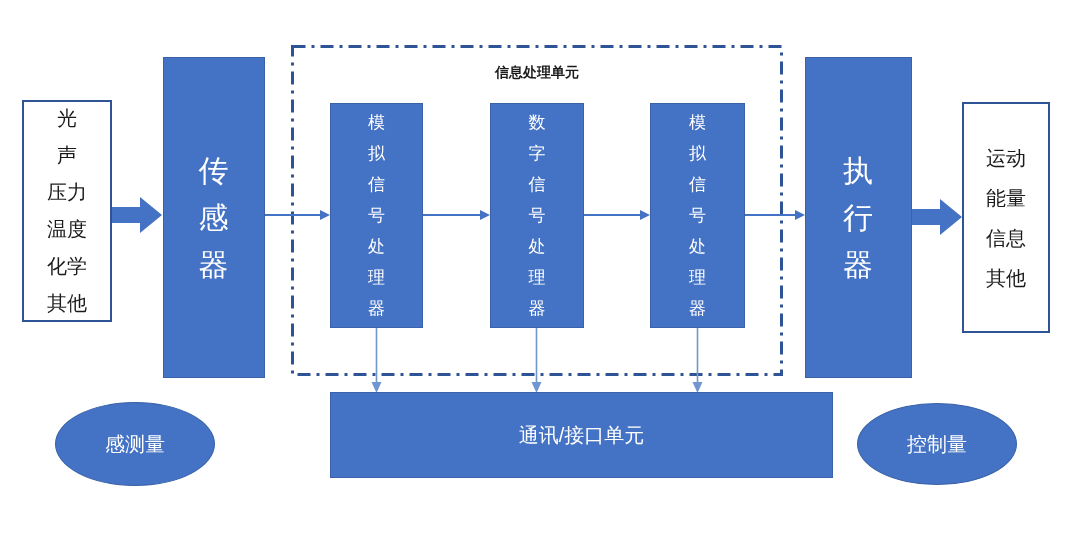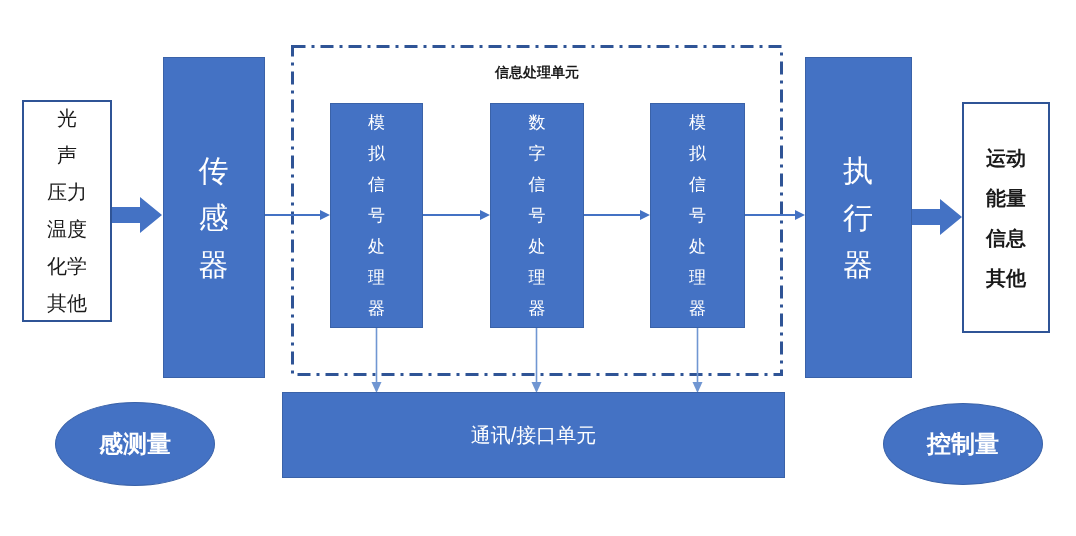--- a/index.html
+++ b/index.html
@@ -29,26 +29,26 @@
   .big-label{font-size:30px;line-height:47px;letter-spacing:1px;}
   .proc-label{font-size:17px;line-height:31px;}
   .io-label{font-size:20px;}
   .unit-title{
     text-align:center;font-size:14px;font-weight:600;color:var(--text-dark);
   }
   .ellipse{
     background:var(--primary-blue);border:1px solid var(--box-edge);
     border-radius:50%;
     display:flex;align-items:center;justify-content:center;
-    color:#ffffff;font-size:24px;font-weight:bold;
+    color:#ffffff;font-size:20px;
   }
   .comm{
     background:var(--primary-blue);border:1px solid var(--box-edge);
     display:flex;align-items:center;justify-content:center;
-    color:#ffffff;font-size:20px;
+    color:#ffffff;font-size:20px;margin-left:48px;
   }
   svg{display:block;}
 </style>
 </head>
 <body>
 
 <div id="canvas">
 
   <div class="abs white-box io-label" style="left:22px;top:100px;width:90px;height:222px;line-height:37px;">光
 声
@@ -125,21 +125,21 @@
   <div class="abs blue-box big-label" style="left:805px;top:57px;width:107px;height:321px;">执
 行
 器</div>
 
   <div class="abs" style="left:912px;top:197px;width:50px;height:40px;">
     <svg width="50" height="40" viewBox="0 0 50 40">
       <path d="M0,12 L28,12 L28,2 L50,20 L28,38 L28,28 L0,28 Z" fill="var(--primary-blue)"></path>
     </svg>
   </div>
 
-  <div class="abs white-box io-label" style="left:962px;top:102px;width:88px;height:231px;line-height:40px;font-weight:bold;">运动
+  <div class="abs white-box io-label" style="left:962px;top:102px;width:88px;height:231px;line-height:40px;">运动
 能量
 信息
 其他</div>
 
   <div class="abs" style="left:370px;top:328px;width:13px;height:65px;">
     <svg width="13" height="65" viewBox="0 0 13 65">
       <line x1="6.5" y1="0" x2="6.5" y2="55" stroke="var(--light-arrow)" stroke-width="1.6"></line>
       <path d="M1.5,54 L6.5,65 L11.5,54 Z" fill="var(--light-arrow)"></path>
     </svg>
   </div>
@@ -152,15 +152,15 @@
   <div class="abs" style="left:691px;top:328px;width:13px;height:65px;">
     <svg width="13" height="65" viewBox="0 0 13 65">
       <line x1="6.5" y1="0" x2="6.5" y2="55" stroke="var(--light-arrow)" stroke-width="1.6"></line>
       <path d="M1.5,54 L6.5,65 L11.5,54 Z" fill="var(--light-arrow)"></path>
     </svg>
   </div>
 
   <div class="abs comm" style="left:282px;top:392px;width:503px;height:86px;">通讯/接口单元</div>
 
   <div class="abs ellipse" style="left:55px;top:402px;width:160px;height:84px;">感测量</div>
-  <div class="abs ellipse" style="left:883px;top:403px;width:160px;height:82px;text-align:right;">控制量</div>
+  <div class="abs ellipse" style="left:857px;top:403px;width:160px;height:82px;text-align:right;">控制量</div>
 
 </div>
 
 </body></html>

